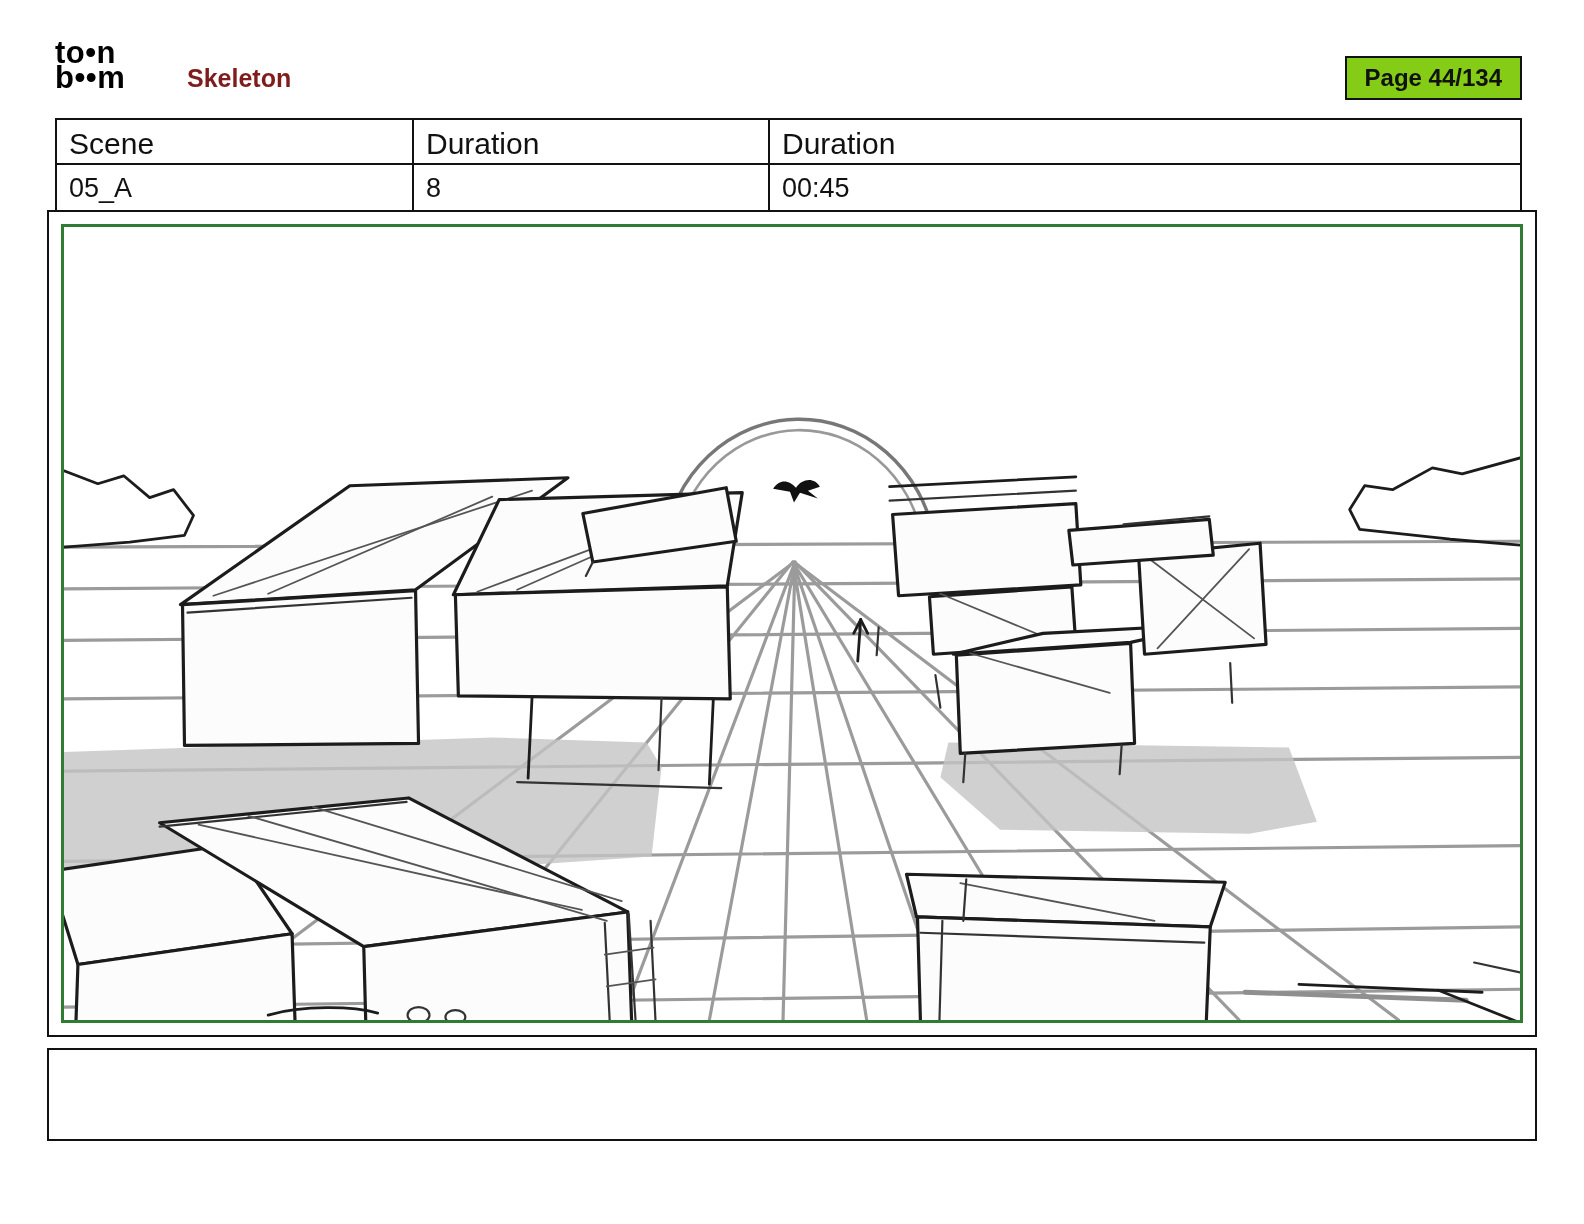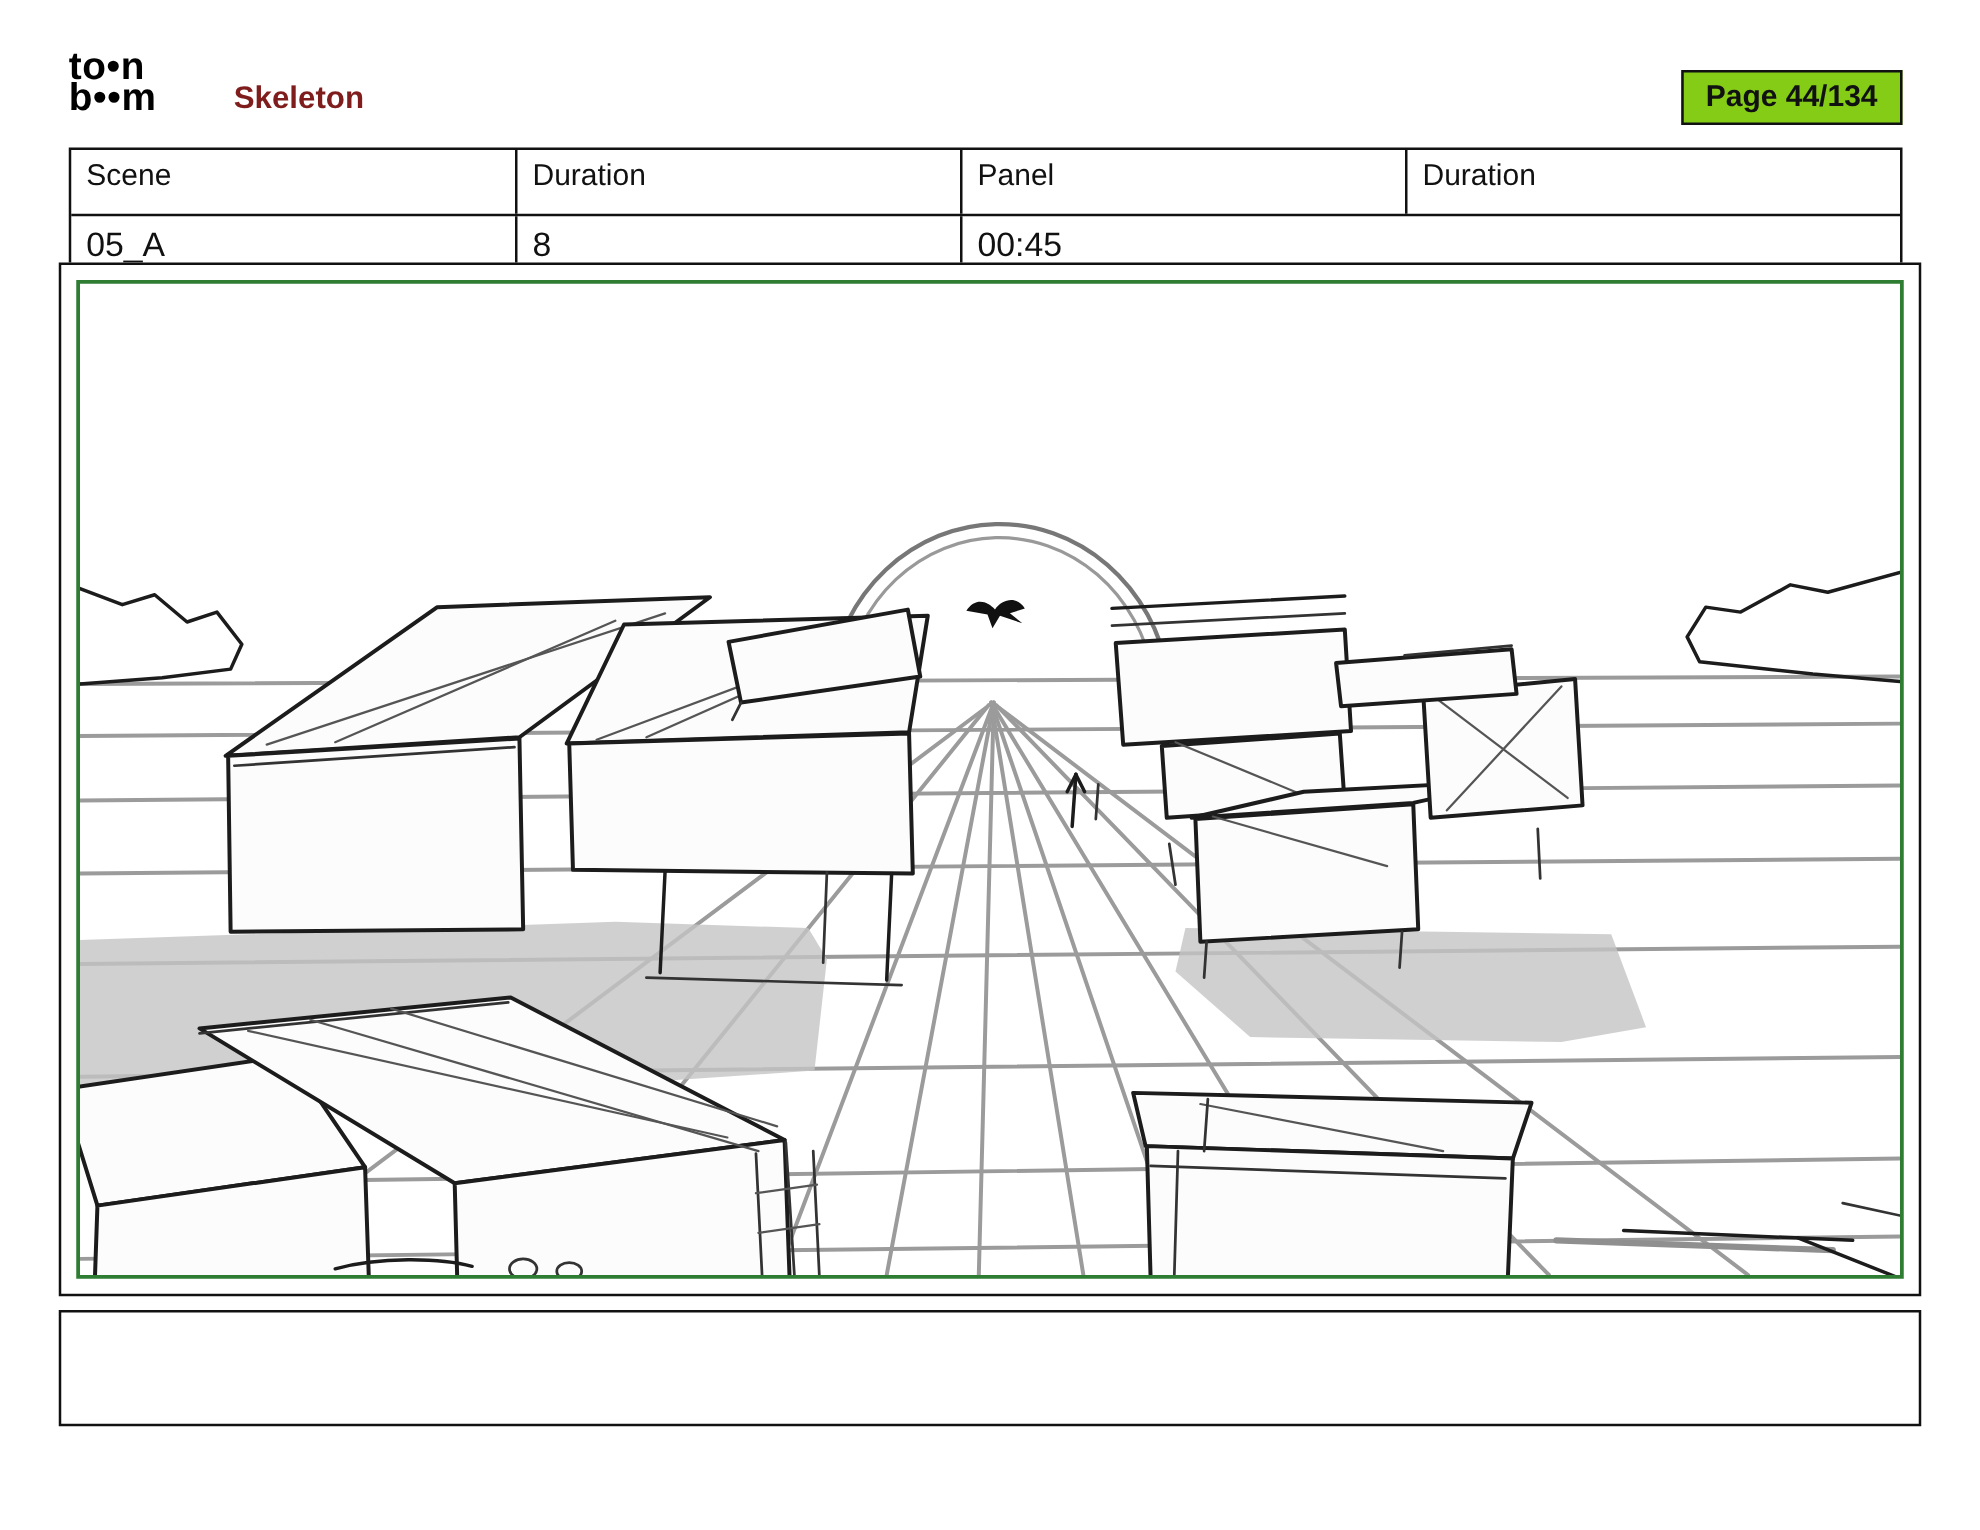--- a/index.html
+++ b/index.html
@@ -37,23 +37,23 @@
   }
 
   
   .info-table{
     position:absolute;left:55px;top:118px;width:1467px;
     border:2px solid #111;background:#fff;
   }
   .info-row{display:grid;grid-template-columns:357px 356px 356px auto;}
   .info-row.labels{border-bottom:2px solid #111;}
   .info-cell{
-    padding:7px 12px 16px;
+    padding:7px 12px 2px;
     border-right:2px solid #111;
-    font-size:24px;color:#111;
+    font-size:30px;color:#111;
     min-height:36px;
   }
   .info-row .info-cell:last-child{border-right:none;}
   .info-row.values .info-cell{font-size:27px;padding:8px 12px 9px;}
 
   
   .panel-frame{
     position:absolute;left:47px;top:210px;width:1490px;height:827px;
     border:2px solid #111;background:#fff;
   }
@@ -91,21 +91,20 @@
   <div class="topbar">
     <div class="logo"><span>to•n</span><br><span>b••m</span></div>
     <div class="brand-title">Skeleton</div>
     <div class="page-badge">Page 44/134</div>
   </div>
 
   <div class="info-table">
     <div class="info-row labels">
       <div class="info-cell">Scene</div>
       <div class="info-cell">Duration</div>
-      <div class="info-cell">Panel</div>
       <div class="info-cell">Duration</div>
     </div>
     <div class="info-row values">
       <div class="info-cell">05_A</div>
       <div class="info-cell">8</div>
       <div class="info-cell">00:45</div>
     </div>
   </div>
 
   <div class="panel-frame">

